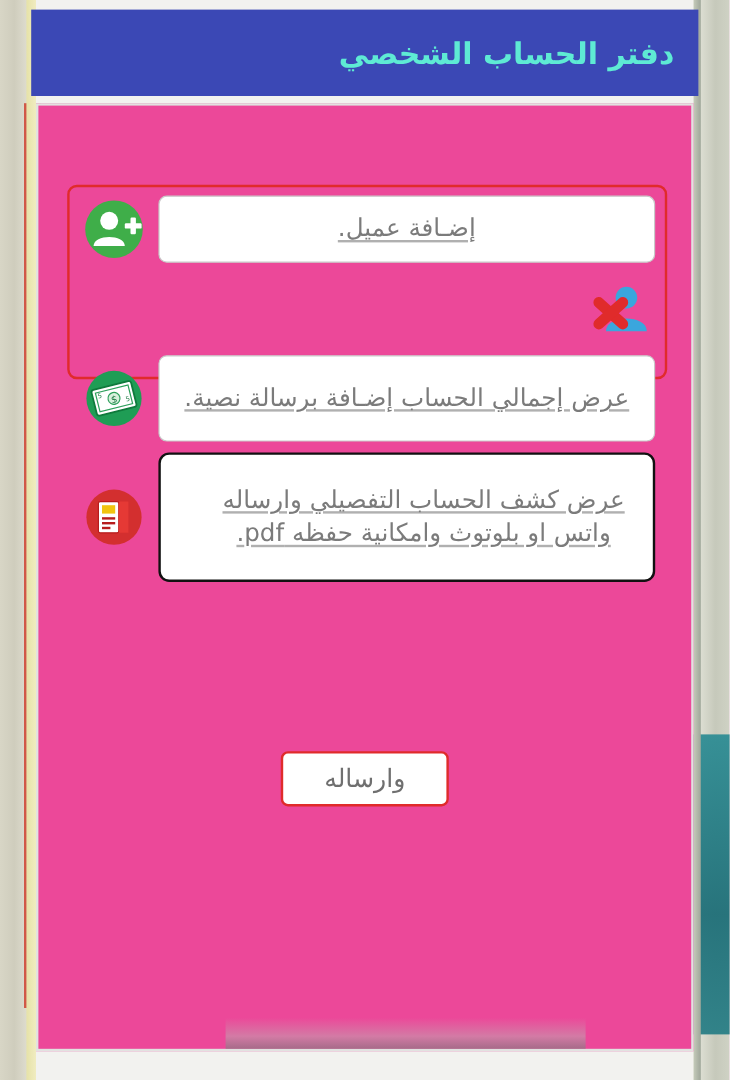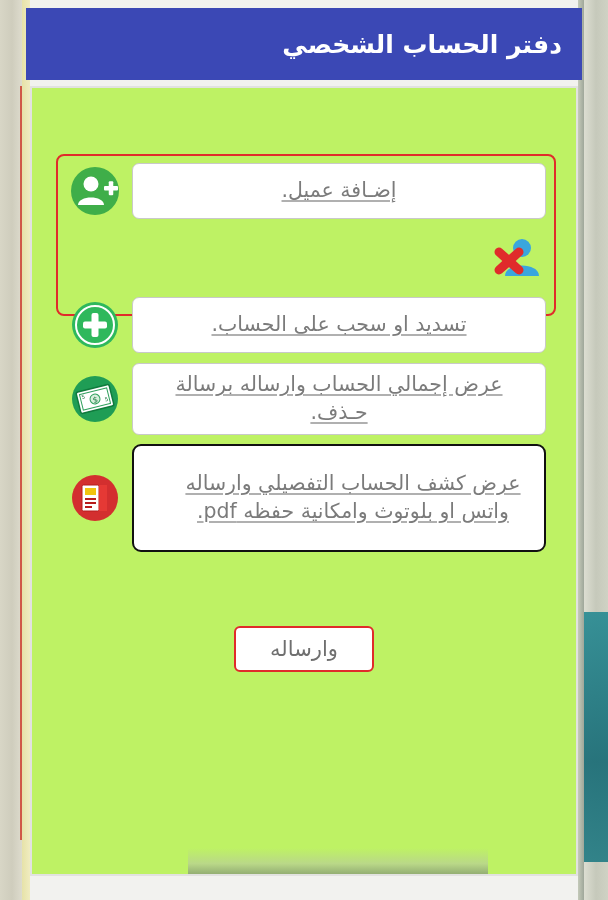--- a/index.html
+++ b/index.html
@@ -78,36 +78,36 @@
     top: 8px;
     height: 72px;
     background: #3b48b5;
     display: flex;
     align-items: center;
     justify-content: flex-start;
     padding: 0 20px;
     box-sizing: border-box;
   }
   .titlebar .title {
-    color: #ffffff;
+    color: #5eead4;
     font-size: 25px;
     font-weight: bold;
     letter-spacing: 0;
     white-space: nowrap;
     text-align: right;
   }
 
   
   .card {
     position: absolute;
     left: 30px;
     right: 30px;
     top: 86px;
     bottom: 24px;
-    background: #bef264;
+    background: #ec4899;
     border: 2px solid #e2e2e0;
     box-sizing: border-box;
   }
   .card-inner {
     position: absolute;
     left: 6px;
     right: 6px;
     top: 8px;
     bottom: 0;
   }
@@ -253,37 +253,24 @@
               <circle cx="31" cy="16" r="9" fill="#3aa6dd"></circle>
               <path d="M14 44 C14 30 48 30 48 44 Z" fill="#3aa6dd"></path>
               <g stroke="#e02b2b" stroke-width="9" stroke-linecap="round">
                 <line x1="8" y1="20" x2="28" y2="38"></line>
                 <line x1="28" y1="20" x2="8" y2="38"></line>
               </g>
             </svg>
           </div>
         </div>
 
-        <div class="row">
-          <div class="btn">
-            <span class="label">تسديد او سحب على الحساب.</span>
-          </div>
-          <div class="icon">
-            <svg width="52" height="52" viewBox="0 0 52 52">
-              <circle cx="26" cy="26" r="23" fill="#2eb85c"></circle>
-              <circle cx="26" cy="26" r="19" fill="none" stroke="#ffffff" stroke-width="2"></circle>
-              <rect x="14" y="22.5" width="24" height="7" rx="2" fill="#ffffff"></rect>
-              <rect x="22.5" y="14" width="7" height="24" rx="2" fill="#ffffff"></rect>
-            </svg>
-          </div>
-        </div>
 
         <div class="row tall">
           <div class="btn">
-            <span class="label">عرض إجمالي الحساب وارساله برسالة حـذف.</span>
+            <span class="label">عرض إجمالي الحساب إضـافة برسالة نصية.</span>
           </div>
           <div class="icon">
             <svg width="52" height="52" viewBox="0 0 52 52">
               <circle cx="26" cy="26" r="23" fill="#1f9d55"></circle>
               <g transform="rotate(-14 26 26)">
                 <rect x="9" y="15" width="34" height="22" rx="2" fill="#ffffff" stroke="#0f7a3c" stroke-width="1.5"></rect>
                 <rect x="12" y="18" width="28" height="16" fill="none" stroke="#2fa05c" stroke-width="1"></rect>
                 <circle cx="26" cy="26" r="5" fill="#d8f0dd" stroke="#2fa05c" stroke-width="1"></circle>
                 <text x="26" y="29.5" font-size="8" fill="#1f7a44" text-anchor="middle" font-family="DejaVu Sans">$</text>
                 <text x="15" y="23" font-size="5.5" fill="#1f7a44" text-anchor="middle" font-family="DejaVu Sans">5</text>

